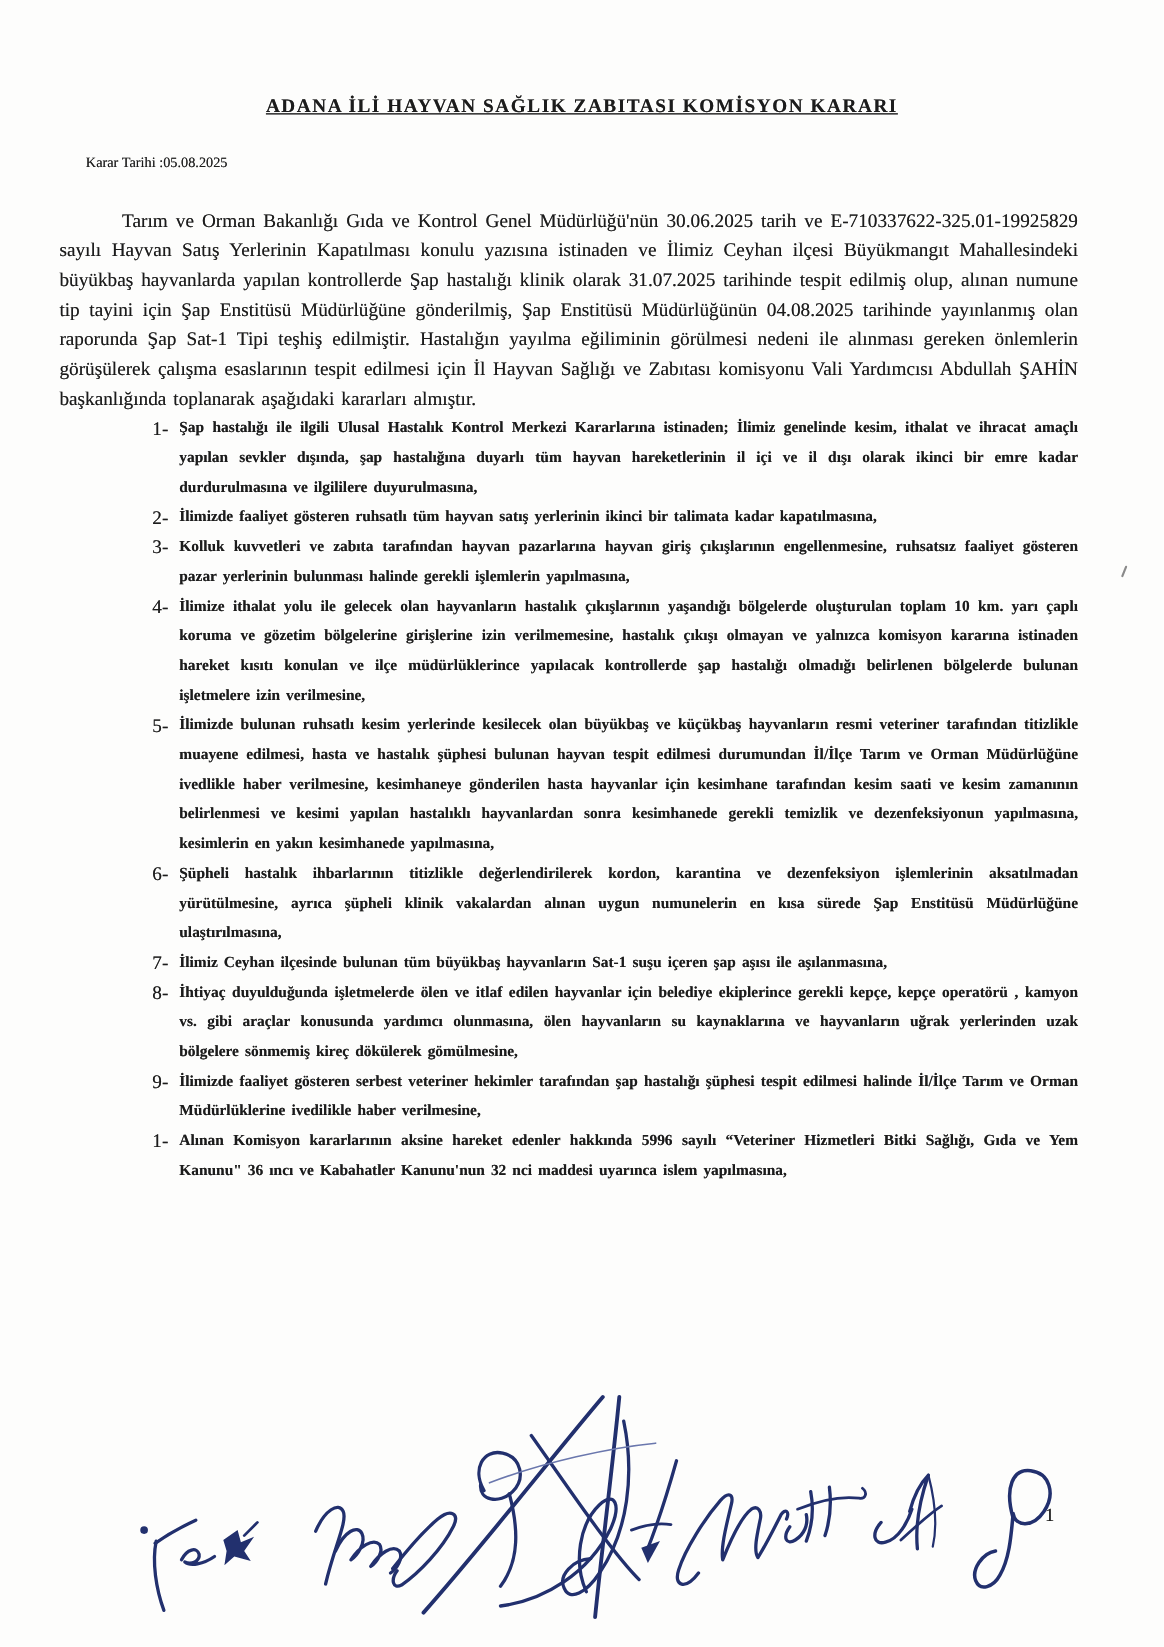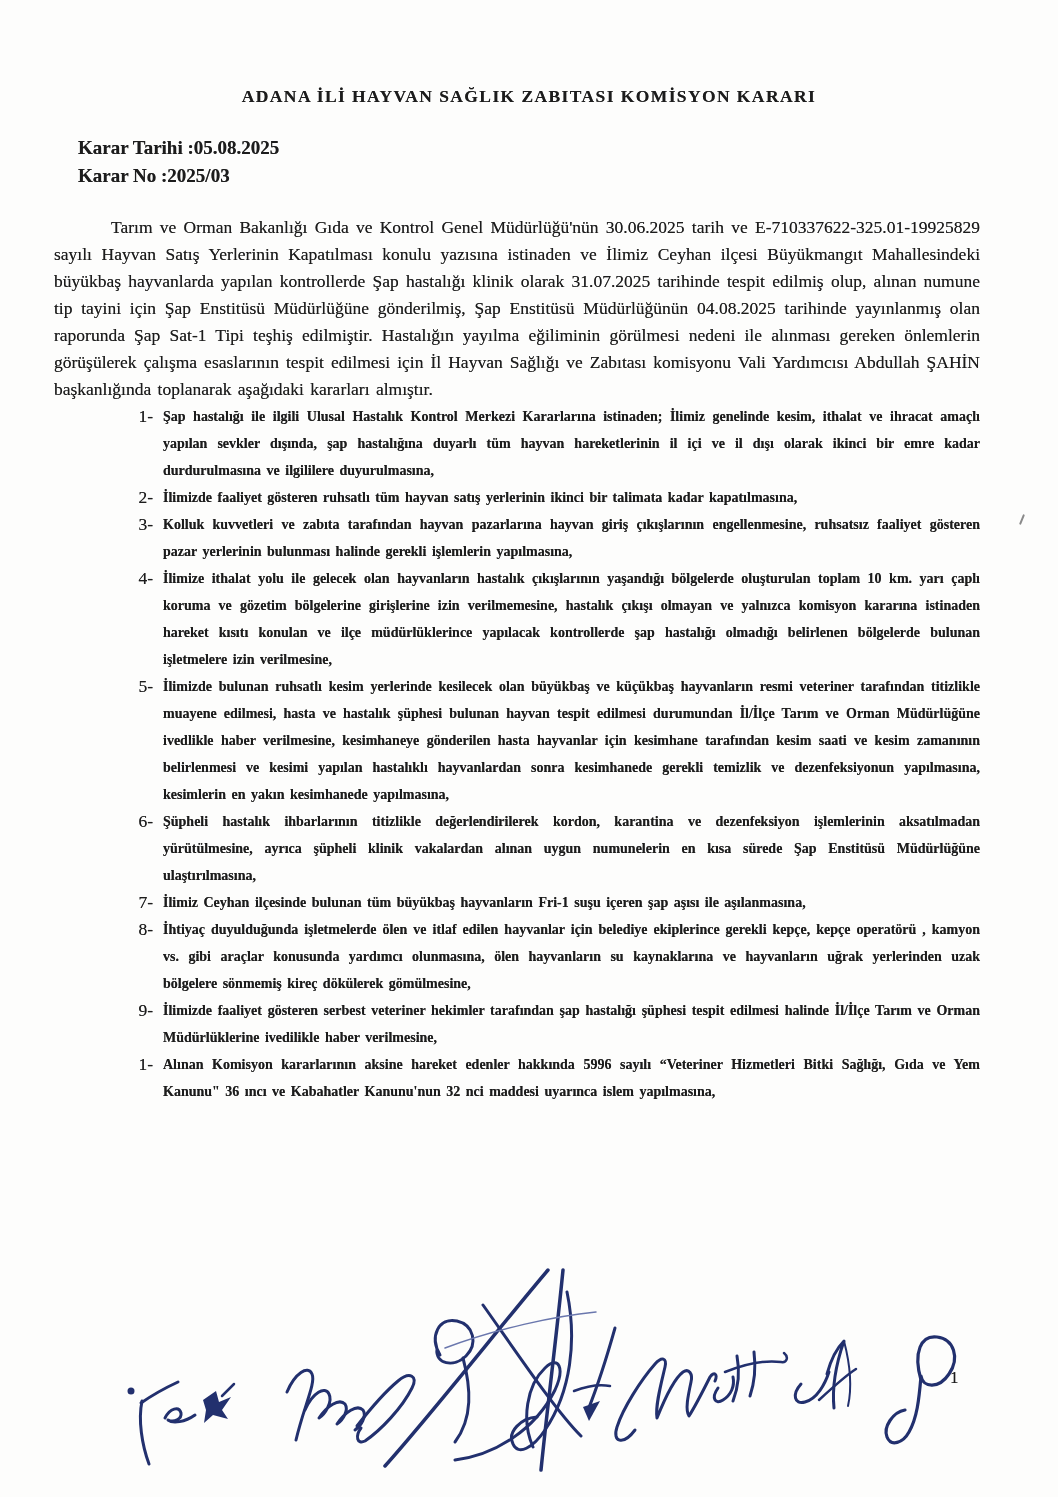--- a/index.html
+++ b/index.html
@@ -12,25 +12,26 @@
     overflow:hidden;
     text-shadow:0 0 .5px rgba(25,25,25,.65);
   }
   .title{
     margin:0;
     padding-top:86px;
     text-align:center;
     font-size:17.5px;
     font-weight:bold;
     letter-spacing:1.4px;
+    text-decoration:underline;
   }
   .meta{
     margin:27px 0 12px 78px;
-    font-weight:bold;
-    font-size:19px;
+    font-weight:normal;
+    font-size:13px;
     line-height:27.5px;
   }
   .intro{
     margin:25px 78px 0 54px;
     text-align:justify;
     text-indent:57px;
     font-size:17.5px;
     line-height:27px;
     word-spacing:2px;
   }
@@ -87,21 +88,20 @@
 </style>
 </head>
 <body>
 
 <div class="page">
 
   <h1 class="title">ADANA İLİ HAYVAN SAĞLIK ZABITASI KOMİSYON KARARI</h1>
 
   <div class="meta">
     <div>Karar Tarihi :05.08.2025</div>
-    <div>Karar No :2025/03</div>
   </div>
 
   <p class="intro">Tarım ve Orman Bakanlığı Gıda ve Kontrol Genel Müdürlüğü'nün 30.06.2025 tarih ve E-710337622-325.01-19925829 sayılı Hayvan Satış Yerlerinin Kapatılması konulu yazısına istinaden ve İlimiz Ceyhan ilçesi Büyükmangıt Mahallesindeki büyükbaş hayvanlarda yapılan kontrollerde Şap hastalığı klinik olarak 31.07.2025 tarihinde tespit edilmiş olup, alınan numune tip tayini için Şap Enstitüsü Müdürlüğüne gönderilmiş, Şap Enstitüsü Müdürlüğünün 04.08.2025 tarihinde yayınlanmış olan raporunda Şap Sat-1 Tipi teşhiş edilmiştir. Hastalığın yayılma eğiliminin görülmesi nedeni ile alınması gereken önlemlerin görüşülerek çalışma esaslarının tespit edilmesi için İl Hayvan Sağlığı ve Zabıtası komisyonu Vali Yardımcısı Abdullah ŞAHİN başkanlığında toplanarak aşağıdaki kararları almıştır.</p>
 
 
   <div class="decisions">
     <div class="decision">
       <span class="dnum">1-</span>
       <span class="dtext">Şap hastalığı ile ilgili Ulusal Hastalık Kontrol Merkezi Kararlarına istinaden; İlimiz genelinde kesim, ithalat ve ihracat amaçlı yapılan sevkler dışında, şap hastalığına duyarlı tüm hayvan hareketlerinin il içi ve il dışı olarak ikinci bir emre kadar durdurulmasına ve ilgililere duyurulmasına,</span>
     </div>
@@ -120,21 +120,21 @@
     <div class="decision">
       <span class="dnum">5-</span>
       <span class="dtext">İlimizde bulunan ruhsatlı kesim yerlerinde kesilecek olan büyükbaş ve küçükbaş hayvanların resmi veteriner tarafından titizlikle muayene edilmesi, hasta ve hastalık şüphesi bulunan hayvan tespit edilmesi durumundan İl/İlçe Tarım ve Orman Müdürlüğüne ivedlikle haber verilmesine, kesimhaneye gönderilen hasta hayvanlar için kesimhane tarafından kesim saati ve kesim zamanının belirlenmesi ve kesimi yapılan hastalıklı hayvanlardan sonra kesimhanede gerekli temizlik ve dezenfeksiyonun yapılmasına, kesimlerin en yakın kesimhanede yapılmasına,</span>
     </div>
     <div class="decision">
       <span class="dnum">6-</span>
       <span class="dtext">Şüpheli hastalık ihbarlarının titizlikle değerlendirilerek kordon, karantina ve dezenfeksiyon işlemlerinin aksatılmadan yürütülmesine, ayrıca şüpheli klinik vakalardan alınan uygun numunelerin en kısa sürede Şap Enstitüsü Müdürlüğüne ulaştırılmasına,</span>
     </div>
     <div class="decision">
       <span class="dnum">7-</span>
-      <span class="dtext">İlimiz Ceyhan ilçesinde bulunan tüm büyükbaş hayvanların Fri-1 suşu içeren şap aşısı ile aşılanmasına,</span>
+      <span class="dtext">İlimiz Ceyhan ilçesinde bulunan tüm büyükbaş hayvanların Sat-1 suşu içeren şap aşısı ile aşılanmasına,</span>
     </div>
     <div class="decision">
       <span class="dnum">8-</span>
       <span class="dtext">İhtiyaç duyulduğunda işletmelerde ölen ve itlaf edilen hayvanlar için belediye ekiplerince gerekli kepçe, kepçe operatörü , kamyon vs. gibi araçlar konusunda yardımcı olunmasına, ölen hayvanların su kaynaklarına ve hayvanların uğrak yerlerinden uzak bölgelere sönmemiş kireç dökülerek gömülmesine,</span>
     </div>
     <div class="decision">
       <span class="dnum">9-</span>
       <span class="dtext">İlimizde faaliyet gösteren serbest veteriner hekimler tarafından şap hastalığı şüphesi tespit edilmesi halinde İl/İlçe Tarım ve Orman Müdürlüklerine ivedilikle haber verilmesine,</span>
     </div>
     <div class="decision">

